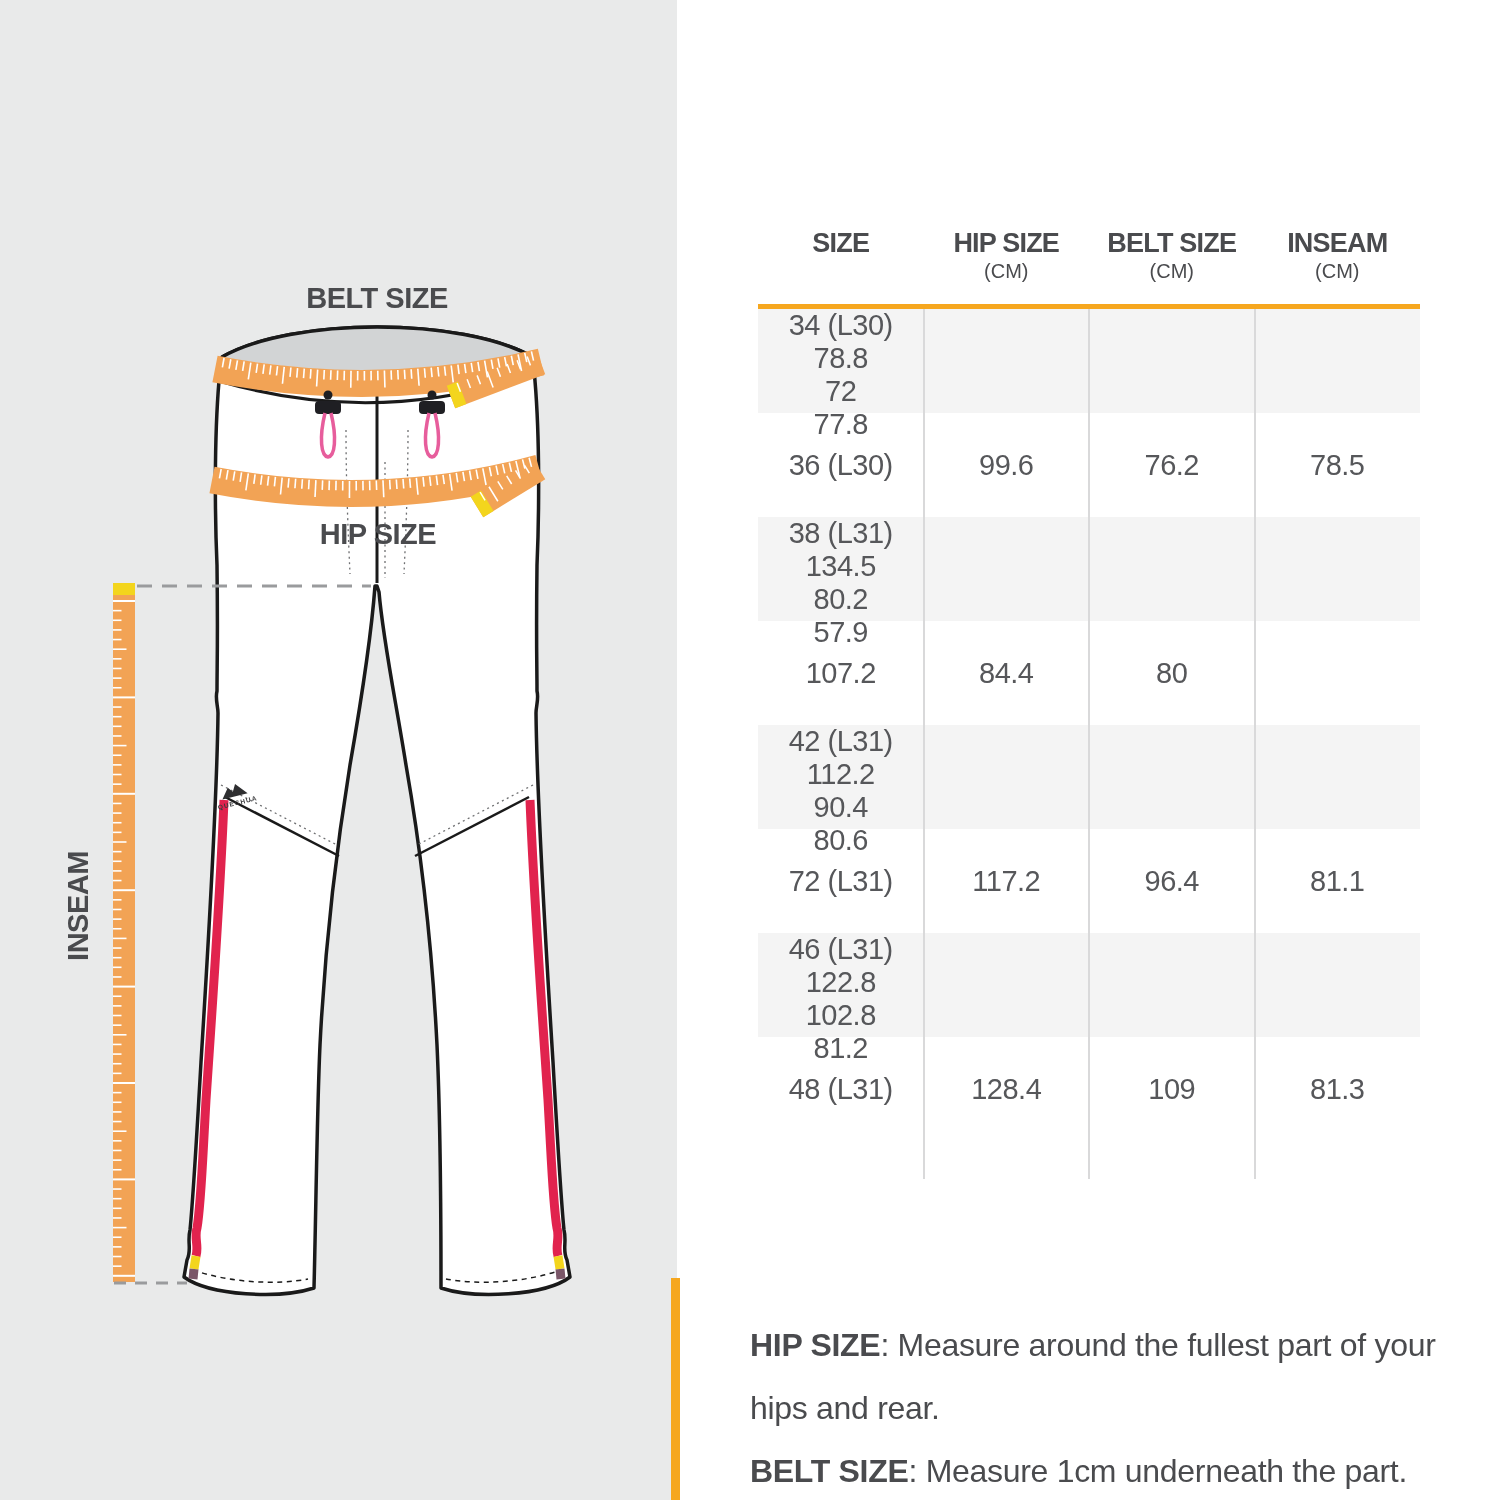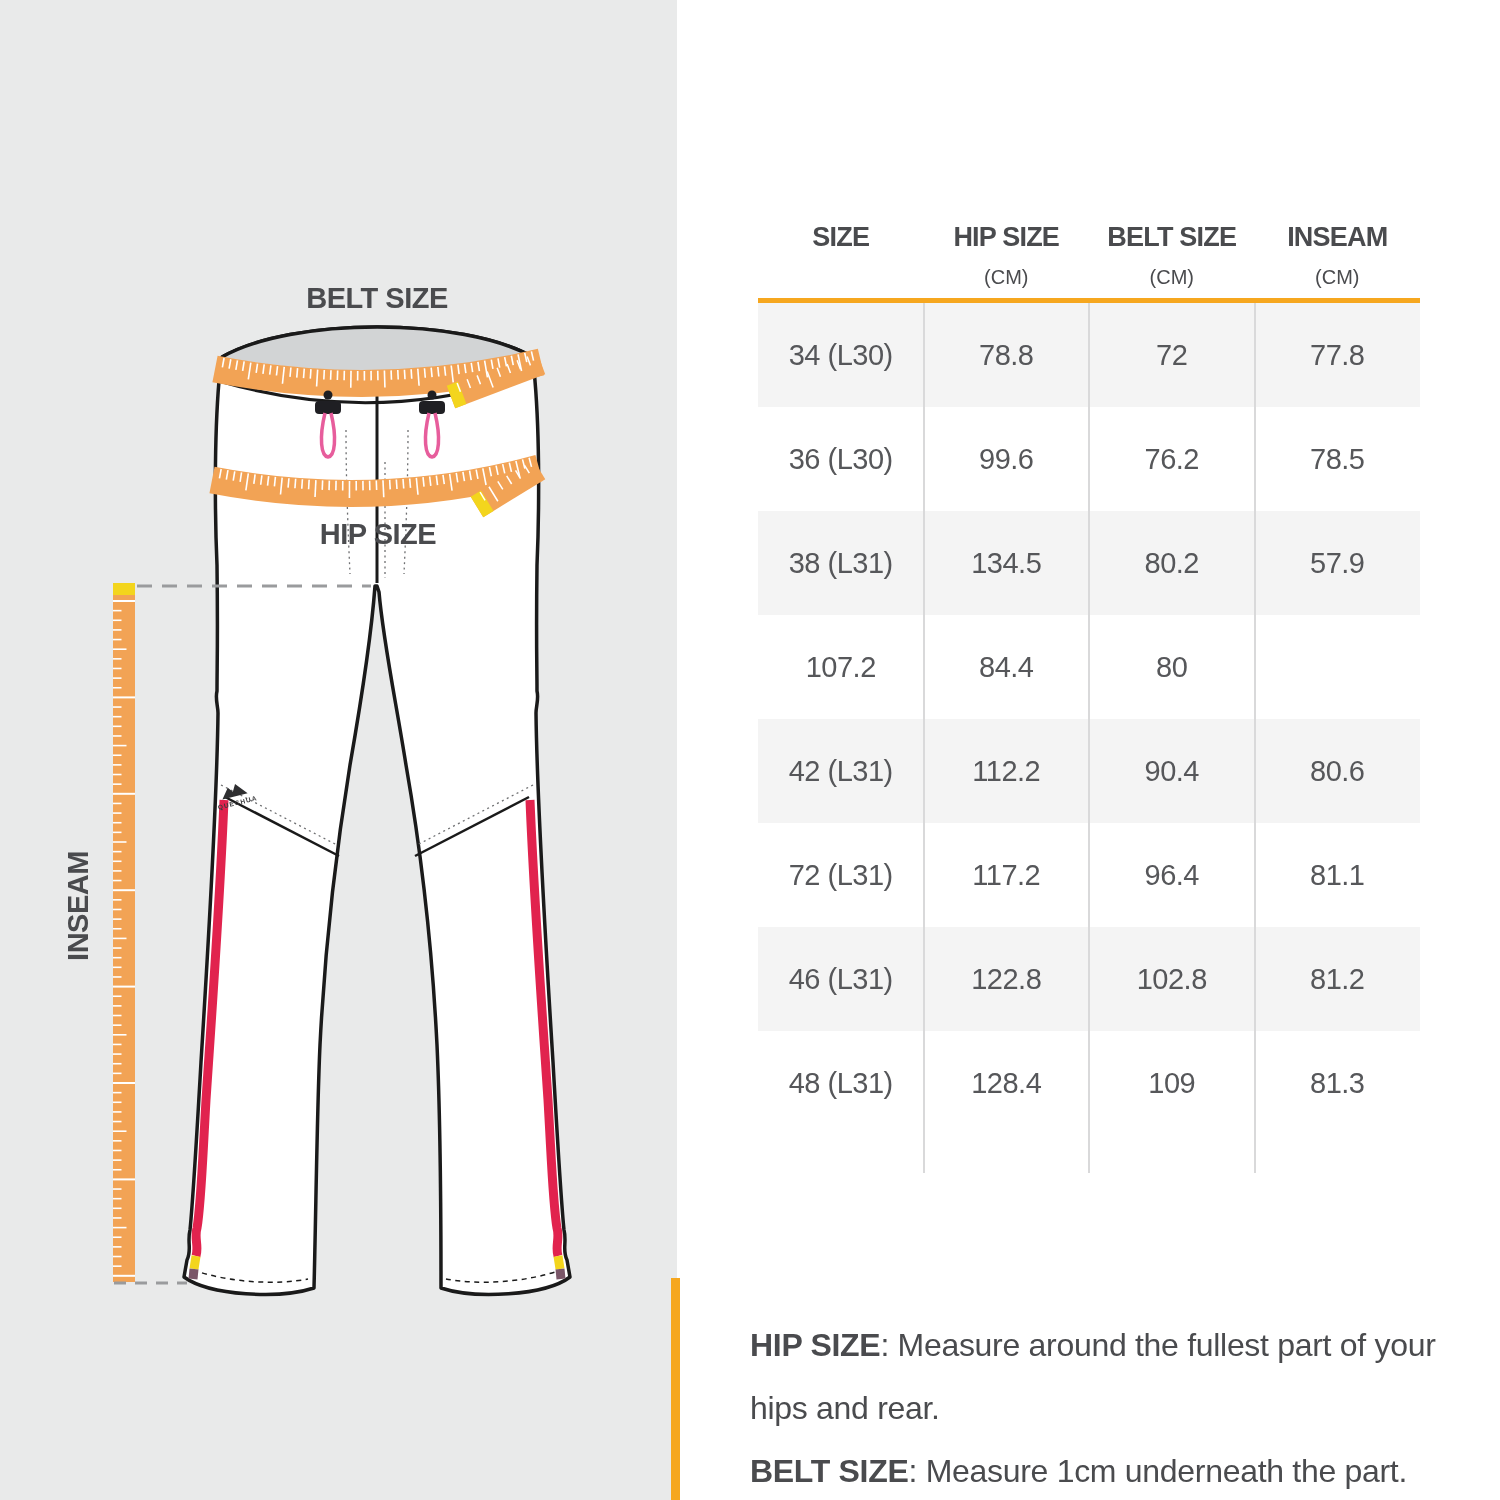--- a/index.html
+++ b/index.html
@@ -2,29 +2,29 @@
 <html><head>
 <meta charset="utf-8">
 <style>
   html,body{margin:0;padding:0;background:#ffffff;}
   .stage{position:relative;width:1500px;height:1500px;overflow:hidden;
          font-family:"Liberation Sans", sans-serif;background:#ffffff;}
   .left-panel{position:absolute;left:0;top:0;width:677px;height:1500px;background:#E9EAEA;}
   .accent-bar{position:absolute;left:671px;top:1278px;width:9px;height:222px;background:#F6A71F;}
 
   
-  .size-table{position:absolute;left:758px;top:222px;width:662px;}
+  .size-table{position:absolute;left:758px;top:228px;width:662px;}
   .thead{display:flex;height:76px;}
   .th{width:25%;text-align:center;}
   .th-label{font-weight:700;font-size:27px;letter-spacing:-0.8px;color:#4A4B4E;line-height:30px;}
-  .th-unit{font-weight:400;font-size:20px;color:#4A4B4E;margin-top:14px;line-height:22px;}
+  .th-unit{font-weight:400;font-size:20px;color:#4A4B4E;margin-top:2px;line-height:22px;}
   .orange-rule{height:5px;background:#F6A71F;}
   .tbody{position:relative;}
   .tr{display:flex;height:104px;}
-  .tr.alt{background:#F4F4F4;}
+  .tr.alt{background:#F4F4F4;flex-direction:column;}
   .td{width:25%;display:flex;align-items:center;justify-content:center;
       font-size:29px;letter-spacing:-0.5px;color:#56575A;}
   .col-sep{position:absolute;top:81px;width:2px;height:870px;background:#D9D9DA;}
 
   
   .notes{position:absolute;left:750px;top:1314px;width:720px;color:#4A4B4E;}
   .note{font-size:32px;line-height:63px;letter-spacing:-0.3px;}
   .note-term{font-weight:700;}
 
   

